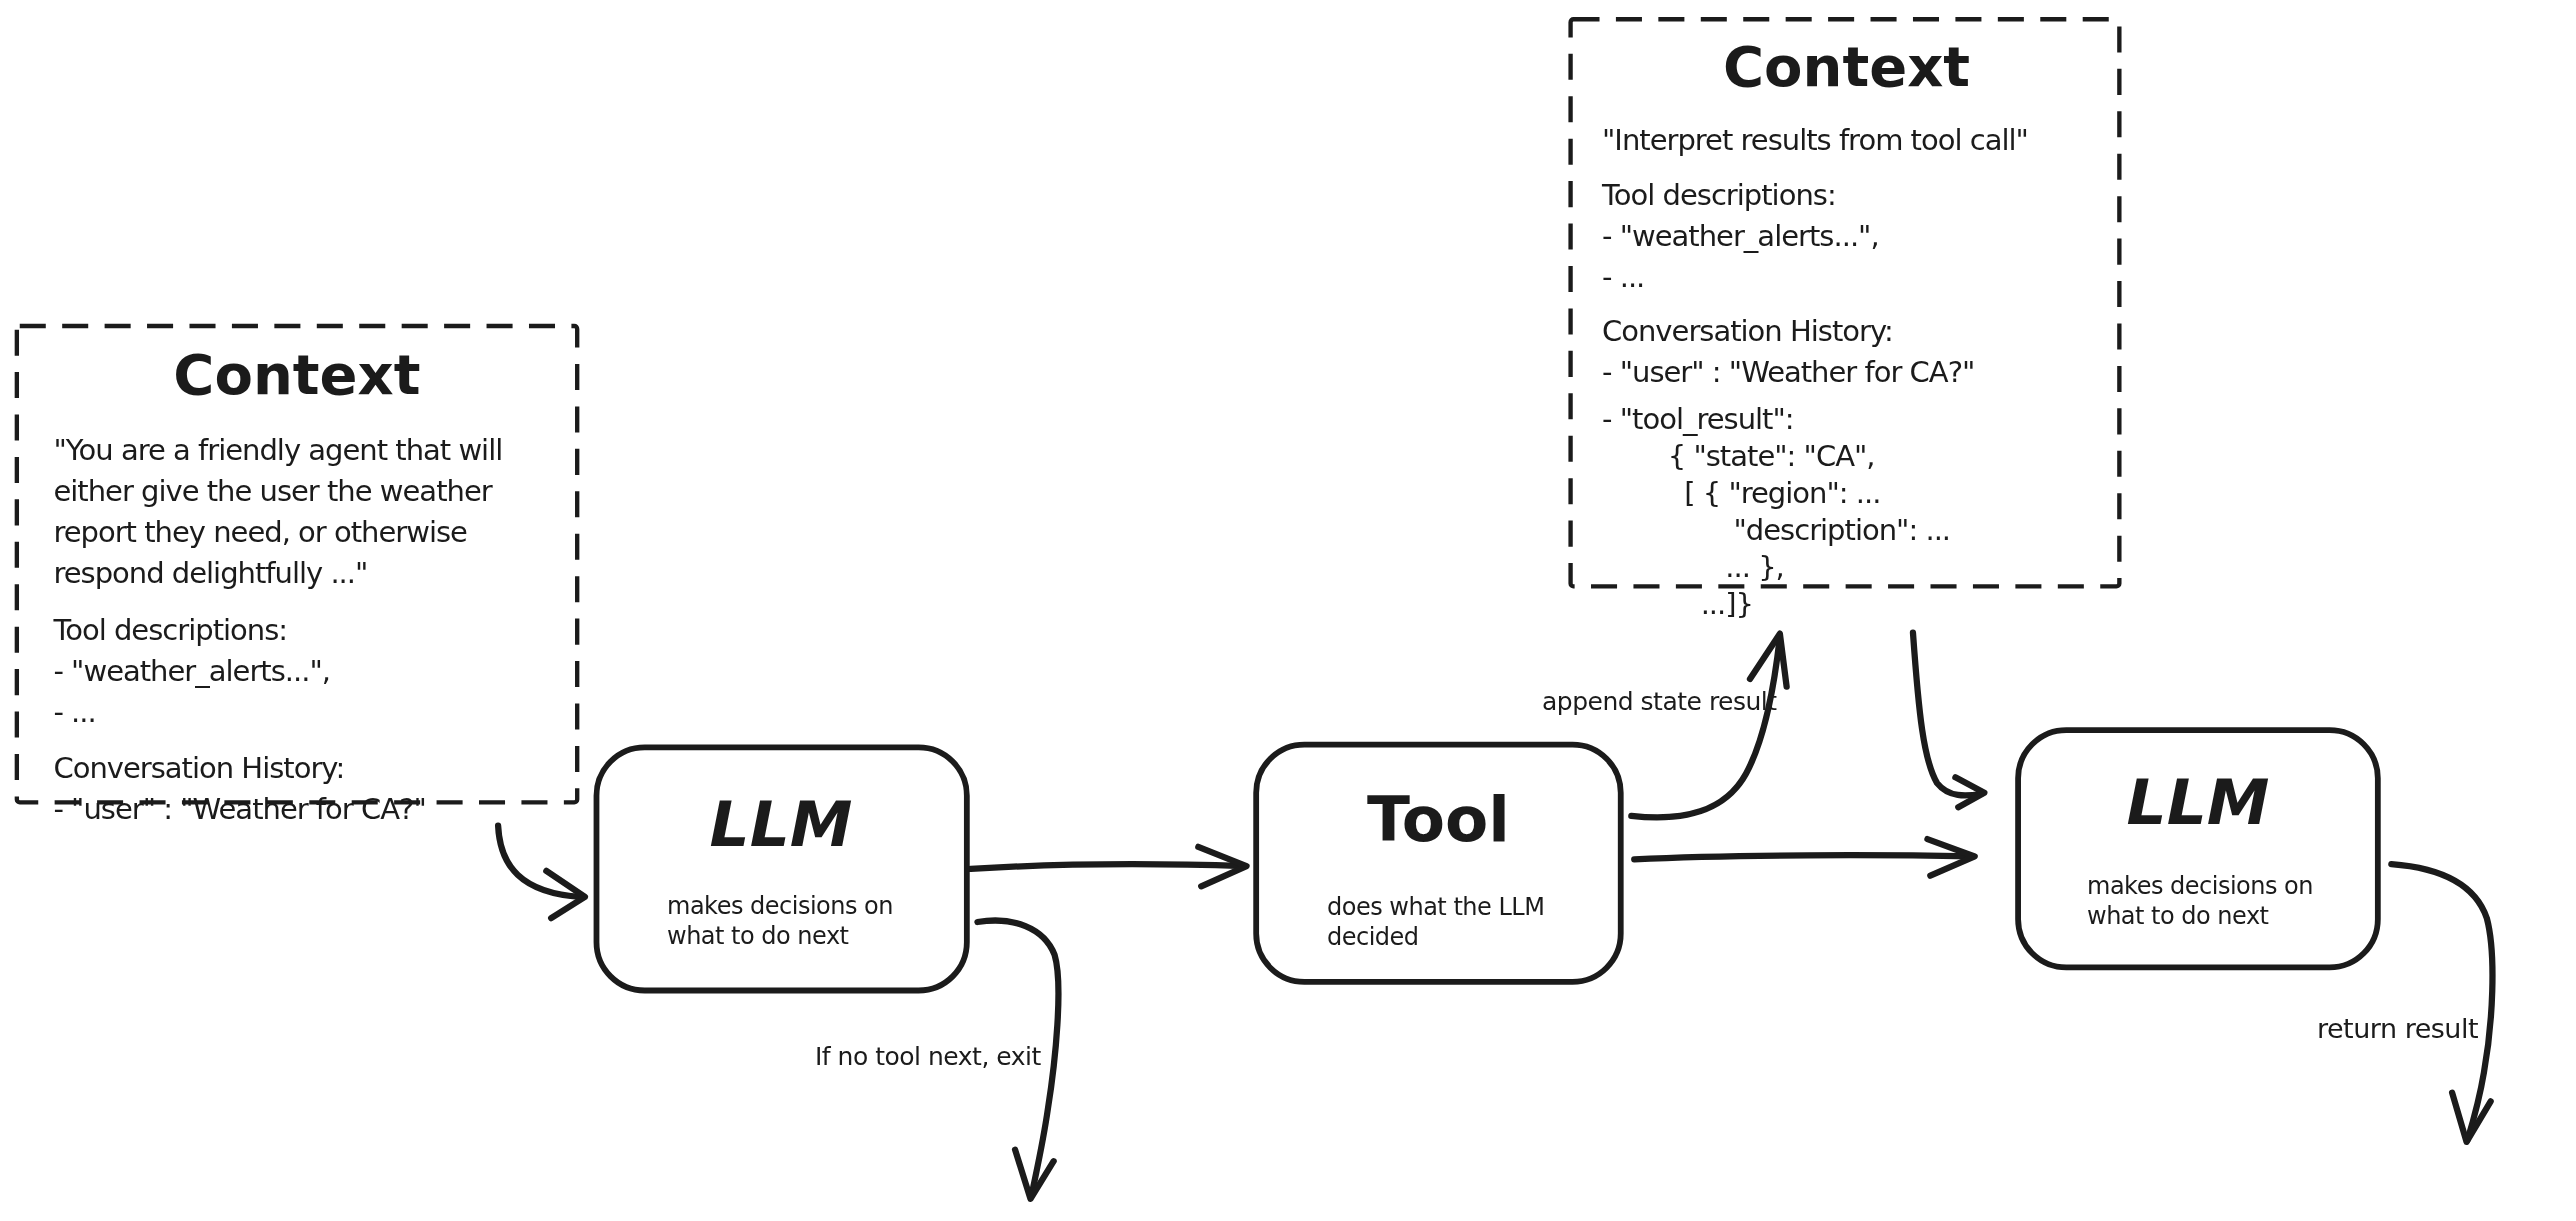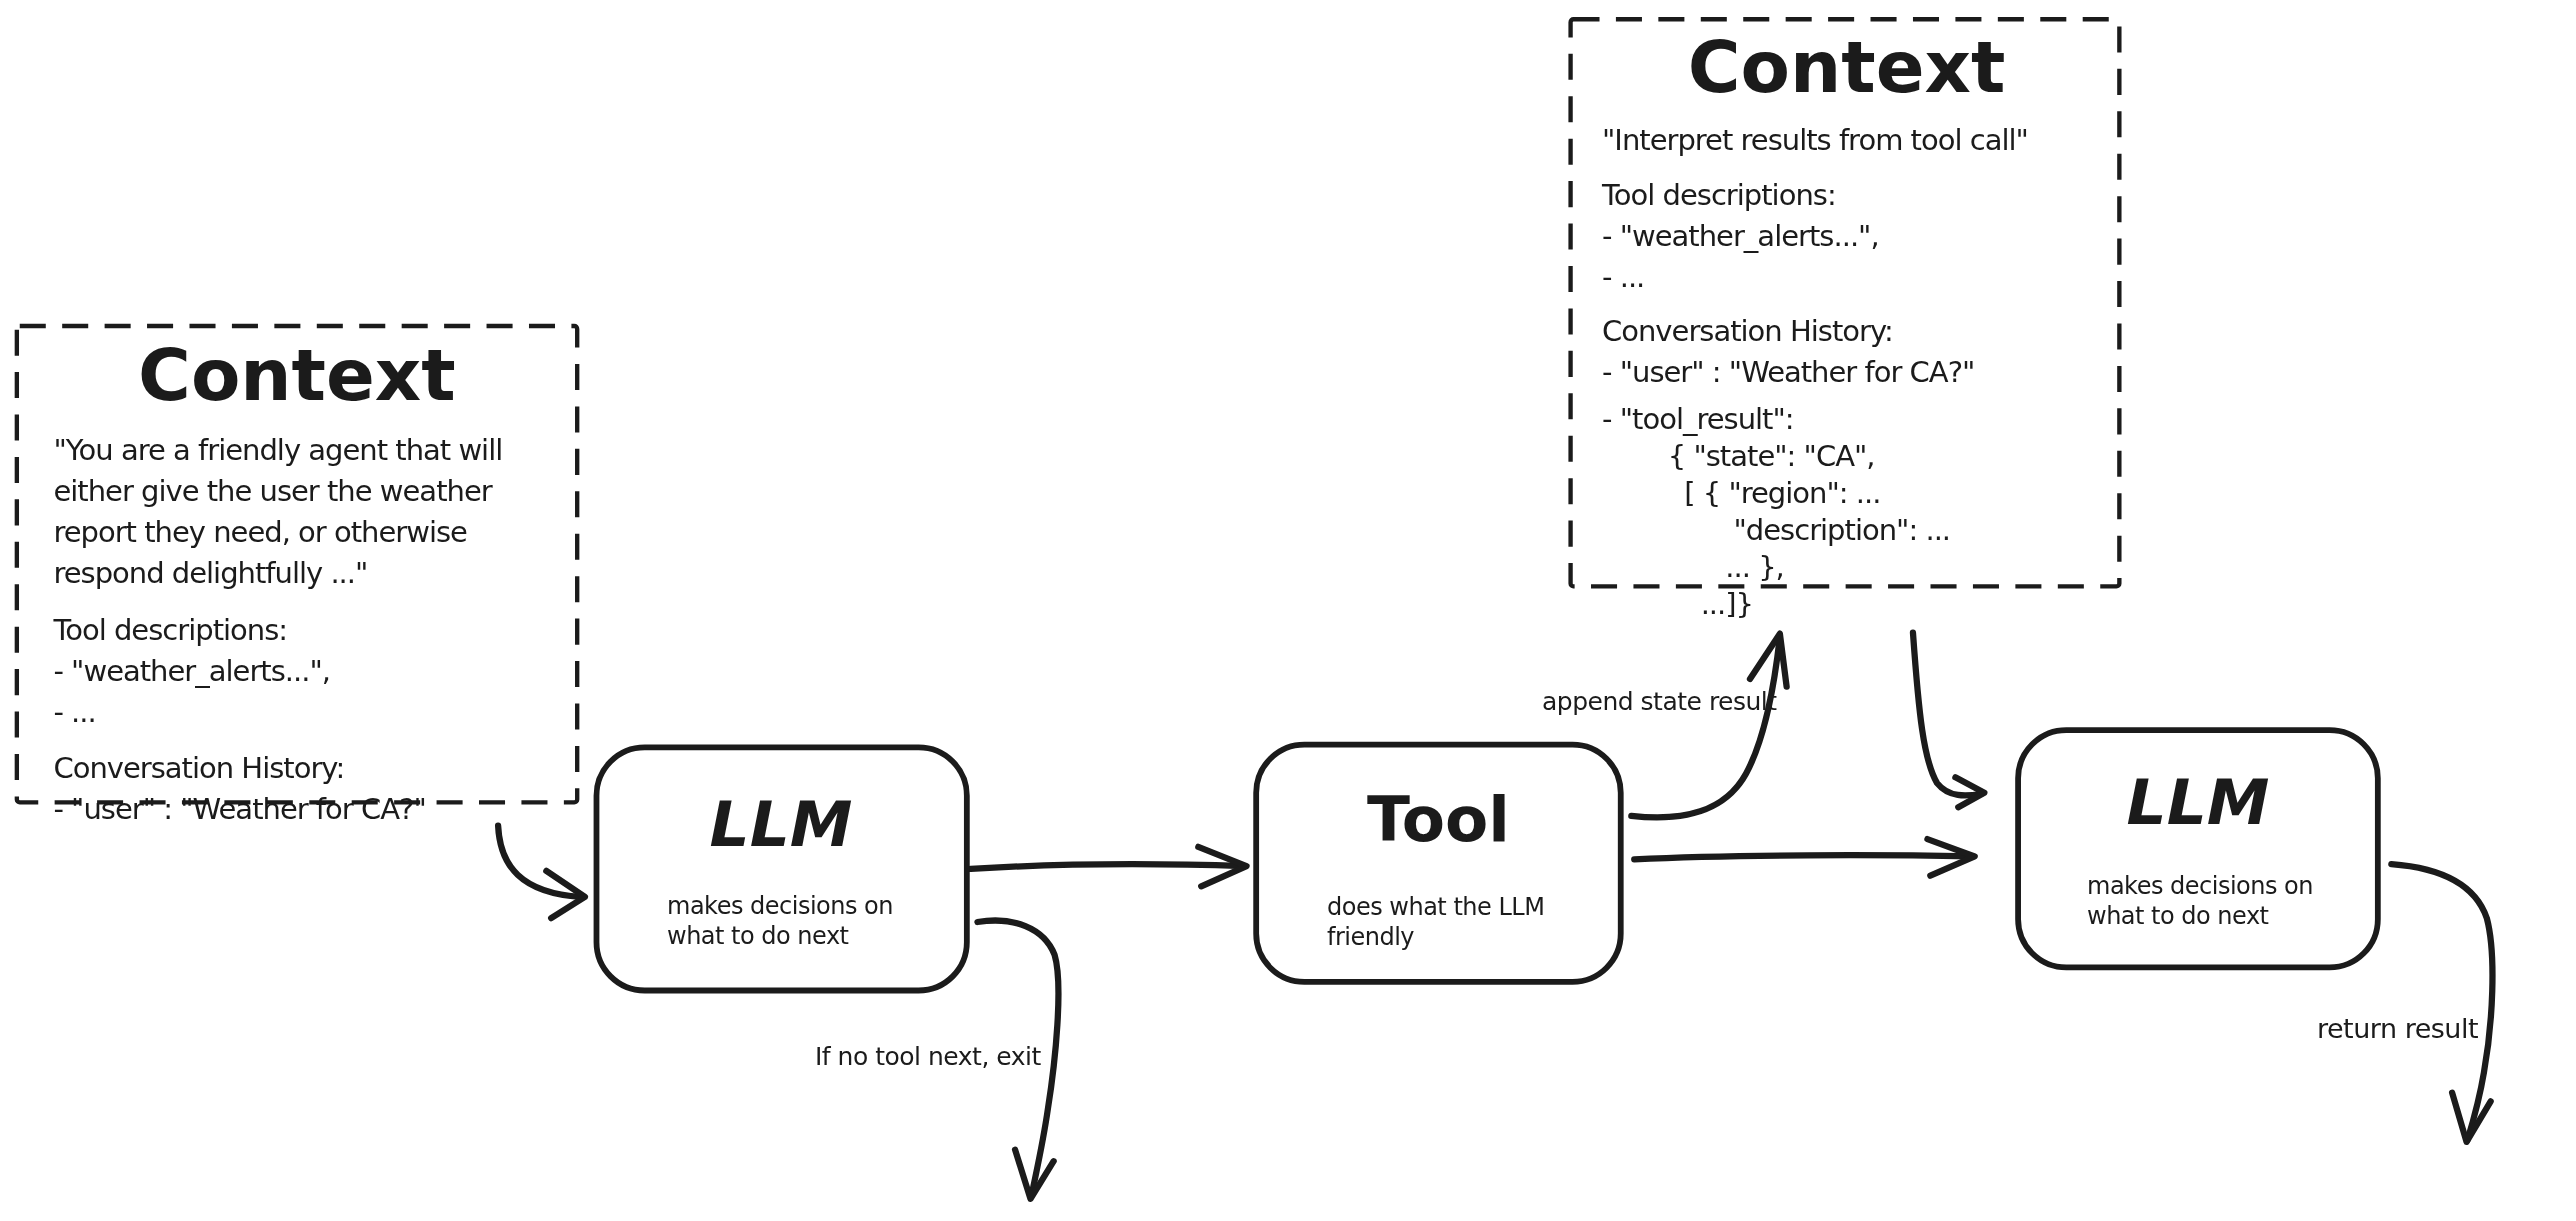--- a/index.html
+++ b/index.html
@@ -10,21 +10,21 @@
 
   .layer { position: absolute; left: 0; top: 0; width: 2576px; height: 1221px; }
 
   .shape { fill: none; stroke: #1b1b1b; }
   .dashed-box { stroke-width: 4.5; stroke-dasharray: 27 17; }
   .node-box { stroke-width: 6; }
   .arrow { stroke-width: 6.5; stroke-linecap: round; stroke-linejoin: round; fill: none; stroke: #1b1b1b; }
 
   
   .ctx { position: absolute; display: flex; flex-direction: column; }
-  .ctx-title { font-size: 72px; font-weight: 700; text-align: center; letter-spacing: 0; line-height: 68px; }
+  .ctx-title { font-size: 56px; font-weight: 700; text-align: center; letter-spacing: 0; line-height: 68px; }
   .ctx-body { font-size: 29px; line-height: 41px; letter-spacing: -1px; white-space: pre-wrap; }
   .ctx-left { left: 16.4px; top: 326px; width: 561px; height: 477px; padding: 15.4px 37px 0 37px; }
   .ctx-left .ctx-title { margin-bottom: 21px; }
   .ctx-left .ctx-body { margin-bottom: 15.4px; }
   .ctx-right { left: 1571px; top: 19.3px; width: 549px; height: 567px; padding: 13.5px 29px 0 31px; }
   .ctx-right .ctx-title { margin-bottom: 19.3px; }
   .ctx-right .ctx-body { margin-bottom: 13.5px; }
   .ctx-right .tool-result-block { font-size: 29px; line-height: 37px; letter-spacing: -1px; white-space: pre-wrap; margin-top: 1.9px; }
 
   
@@ -117,21 +117,21 @@
 
   <div class="node-label" style="left:596px; top:748px; width:370px; height:243px;">
     <div class="node-title slanted" style="top:50px;">LLM</div>
     <div class="node-subtitle" style="left:71px; top:143px;">makes decisions on
 what to do next</div>
   </div>
 
   <div class="node-label" style="left:1256px; top:745px; width:365px; height:237px;">
     <div class="node-title" style="top:48px;">Tool</div>
     <div class="node-subtitle" style="left:71px; top:147px;">does what the LLM
-friendly</div>
+decided</div>
   </div>
 
   <div class="node-label" style="left:2018px; top:730px; width:360px; height:237px;">
     <div class="node-title slanted" style="top:46px;">LLM</div>
     <div class="node-subtitle" style="left:69px; top:141px;">makes decisions on
 what to do next</div>
   </div>
 
   <div class="edge-label" style="left:1542px; top:687px;">append state result</div>
   <div class="edge-label" style="left:815px; top:1042px;">If no tool next, exit</div>

